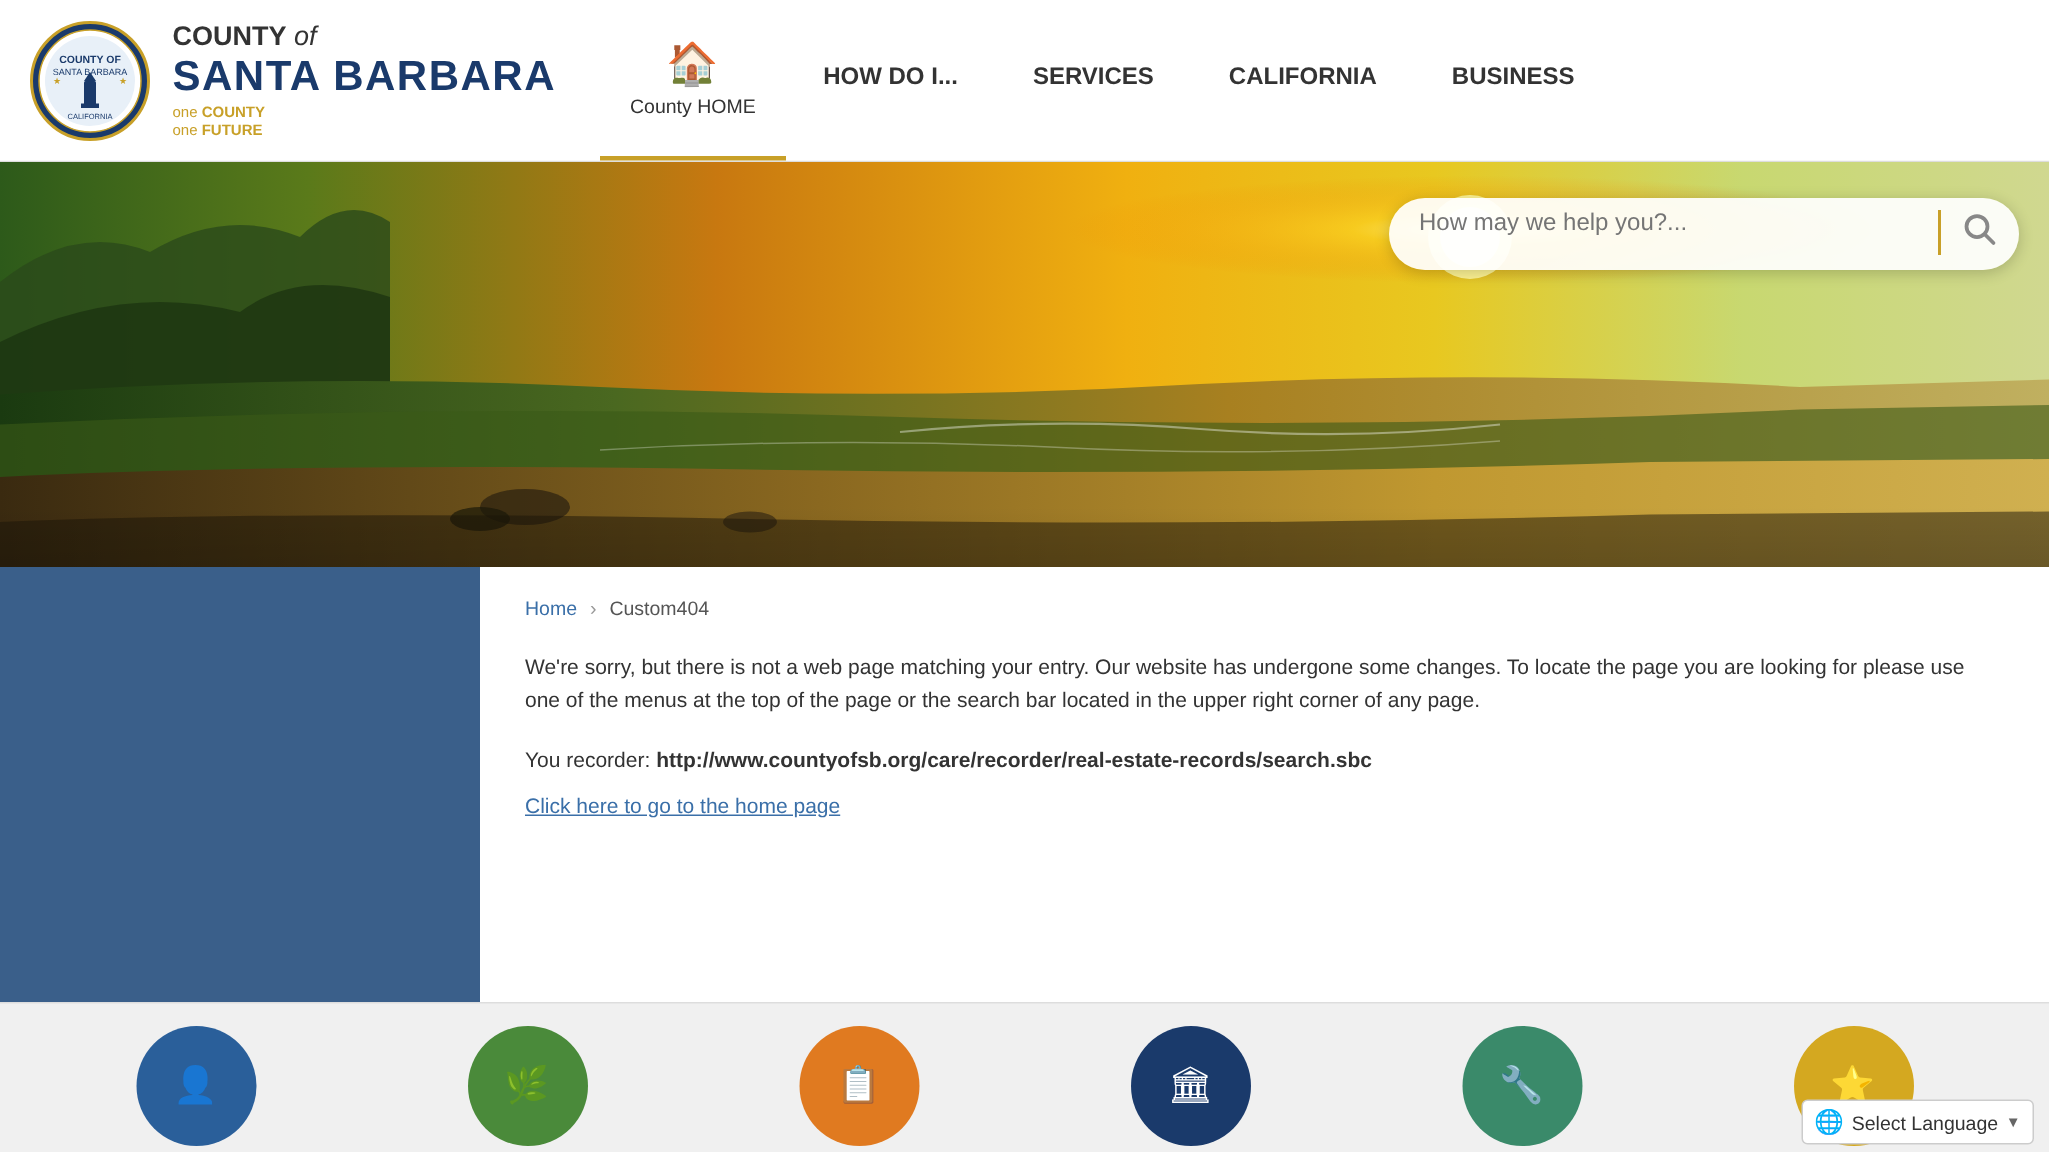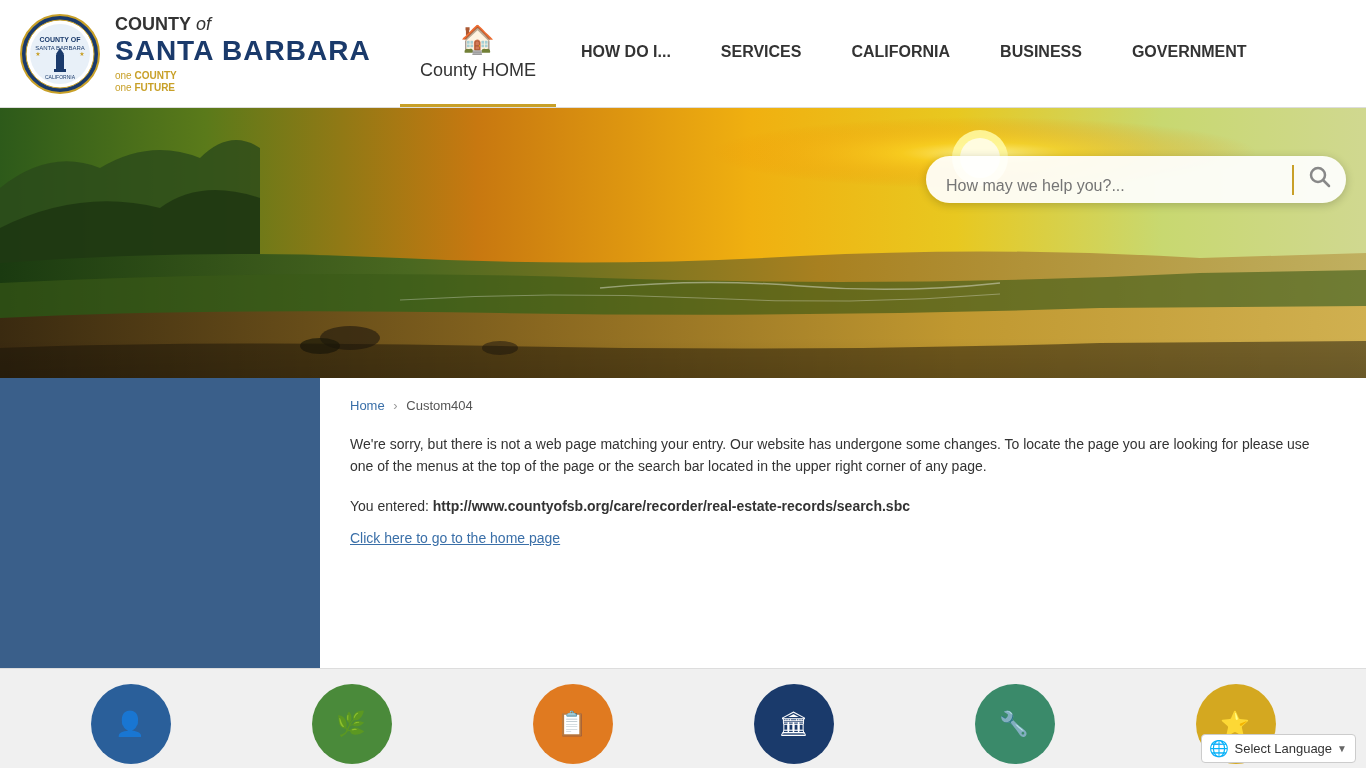--- a/index.html
+++ b/index.html
@@ -69,21 +69,21 @@
       color: #333;
     }
 
     .nav-home-icon {
       font-size: 28px;
       color: #555;
       margin-bottom: 4px;
     }
 
     .nav-home-label {
-      font-size: 18px;
+      font-size: 13px;
       color: #333;
     }
 
     .nav-items {
       display: flex;
       align-items: center;
       flex: 1;
     }
 
     .nav-item {
@@ -143,24 +143,24 @@
       bottom: 0;
       left: 0;
       right: 0;
       height: 40px;
       background: linear-gradient(to bottom, transparent, rgba(0,0,0,0.1));
     }
 
     
     .search-bar-container {
       position: absolute;
-      top: 48px;
+      top: 24px;
       right: 20px;
       display: flex;
-      align-items: flex-end;
+      align-items: flex-start;
       background: rgba(255,255,255,0.92);
       border-radius: 30px;
       padding: 8px 10px 8px 20px;
       width: 420px;
       box-shadow: 0 2px 10px rgba(0,0,0,0.2);
     }
 
     .search-input {
       flex: 1;
       border: none;
@@ -360,23 +360,20 @@
         <span>HOW DO I...</span>
       </a>
       <a class="nav-item">
         <span>SERVICES</span>
       </a>
       <a class="nav-item">
         <span>CALIFORNIA</span>
       </a>
       <a class="nav-item">
         <span>BUSINESS</span>
-      </a>
-      <a class="nav-item">
-        <span>GOVERNMENT</span>
       </a>
     </div>
   </div>
 </div>
 
 <div class="hero">
   <div class="hero-bg">
     <div class="hero-overlay"></div>
 
     <svg width="1366" height="270" style="position:absolute;inset:0;" xmlns="http://www.w3.org/2000/svg">
@@ -458,21 +455,21 @@
       <a>Home</a>
       <span class="breadcrumb-separator">›</span>
       <span>Custom404</span>
     </div>
 
     
     <p class="error-text">We're sorry, but there is not a web page matching your entry. Our website has undergone some changes. To locate the page you are looking for please use one of the menus at the top of the page or the search bar located in the upper right corner of any page.</p>
 
     
     <p class="entered-url">
-      <span>You entered: </span><strong>http://www.countyofsb.org/care/recorder/real-estate-records/search.sbc</strong>
+      <span>You recorder: </span><strong>http://www.countyofsb.org/care/recorder/real-estate-records/search.sbc</strong>
     </p>
 
     
     <a class="home-link">Click here to go to the home page</a>
   </div>
 </div>
 
 <div class="footer-area">
   <div class="circle-btn circle-blue">
     <span>👤</span>

